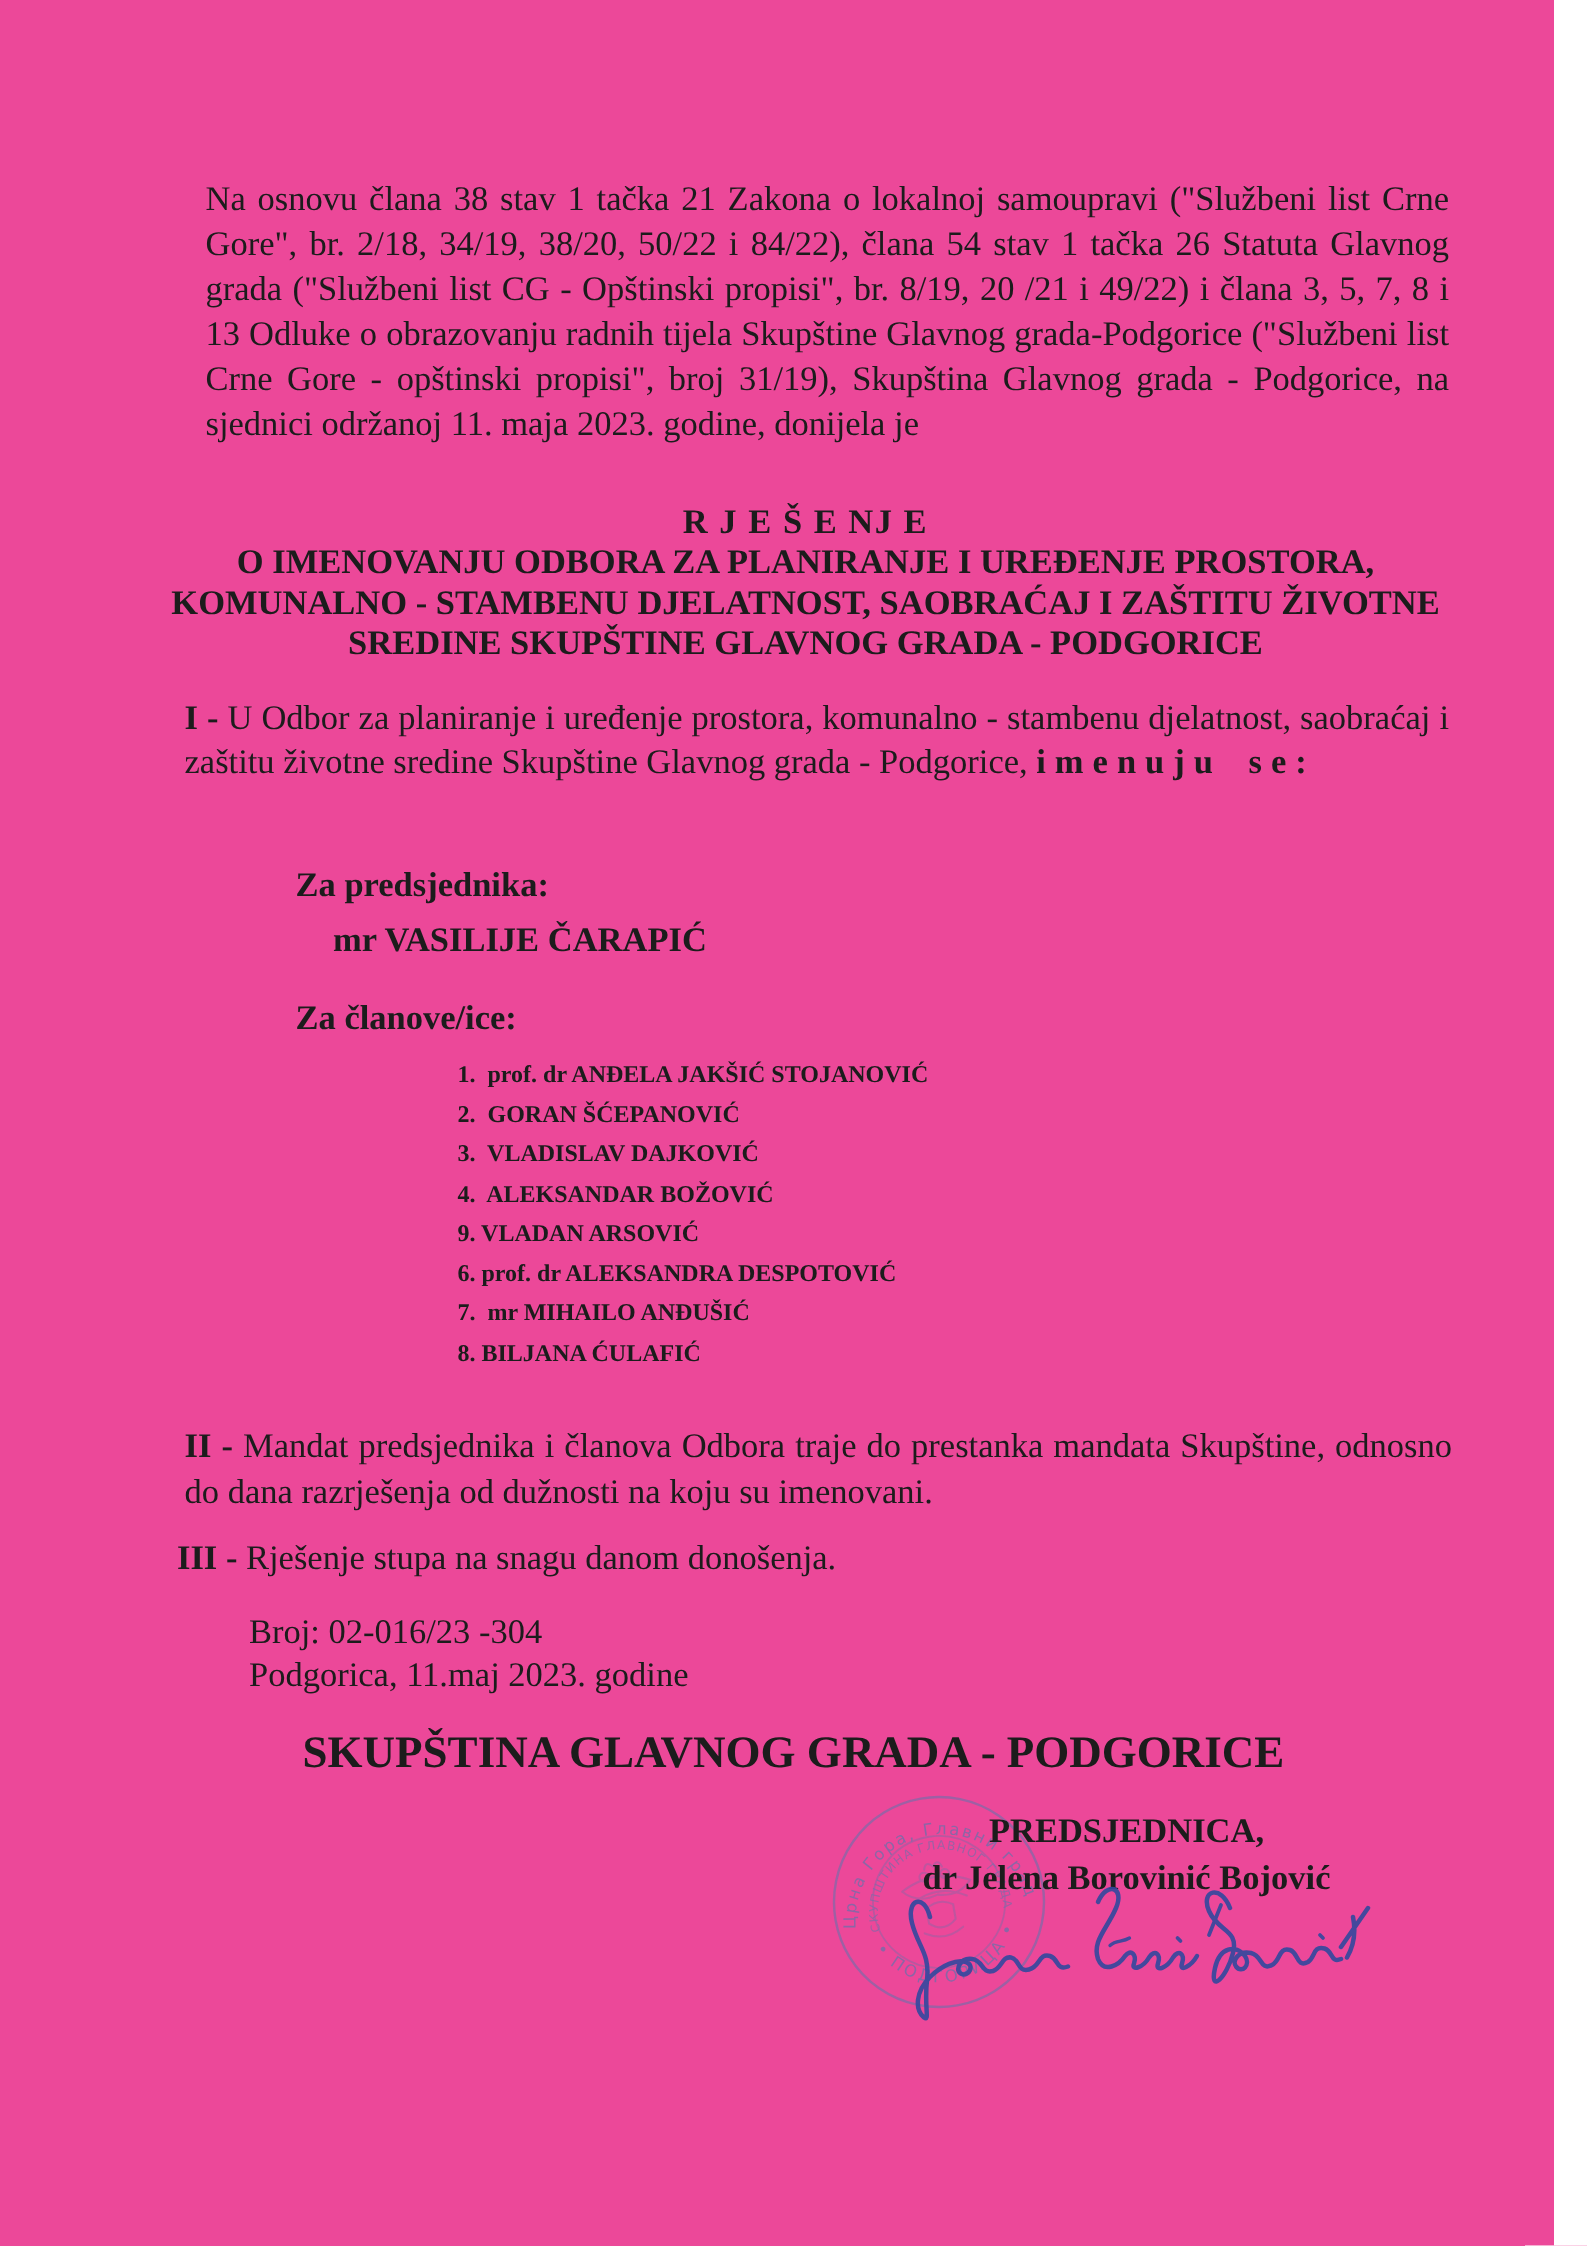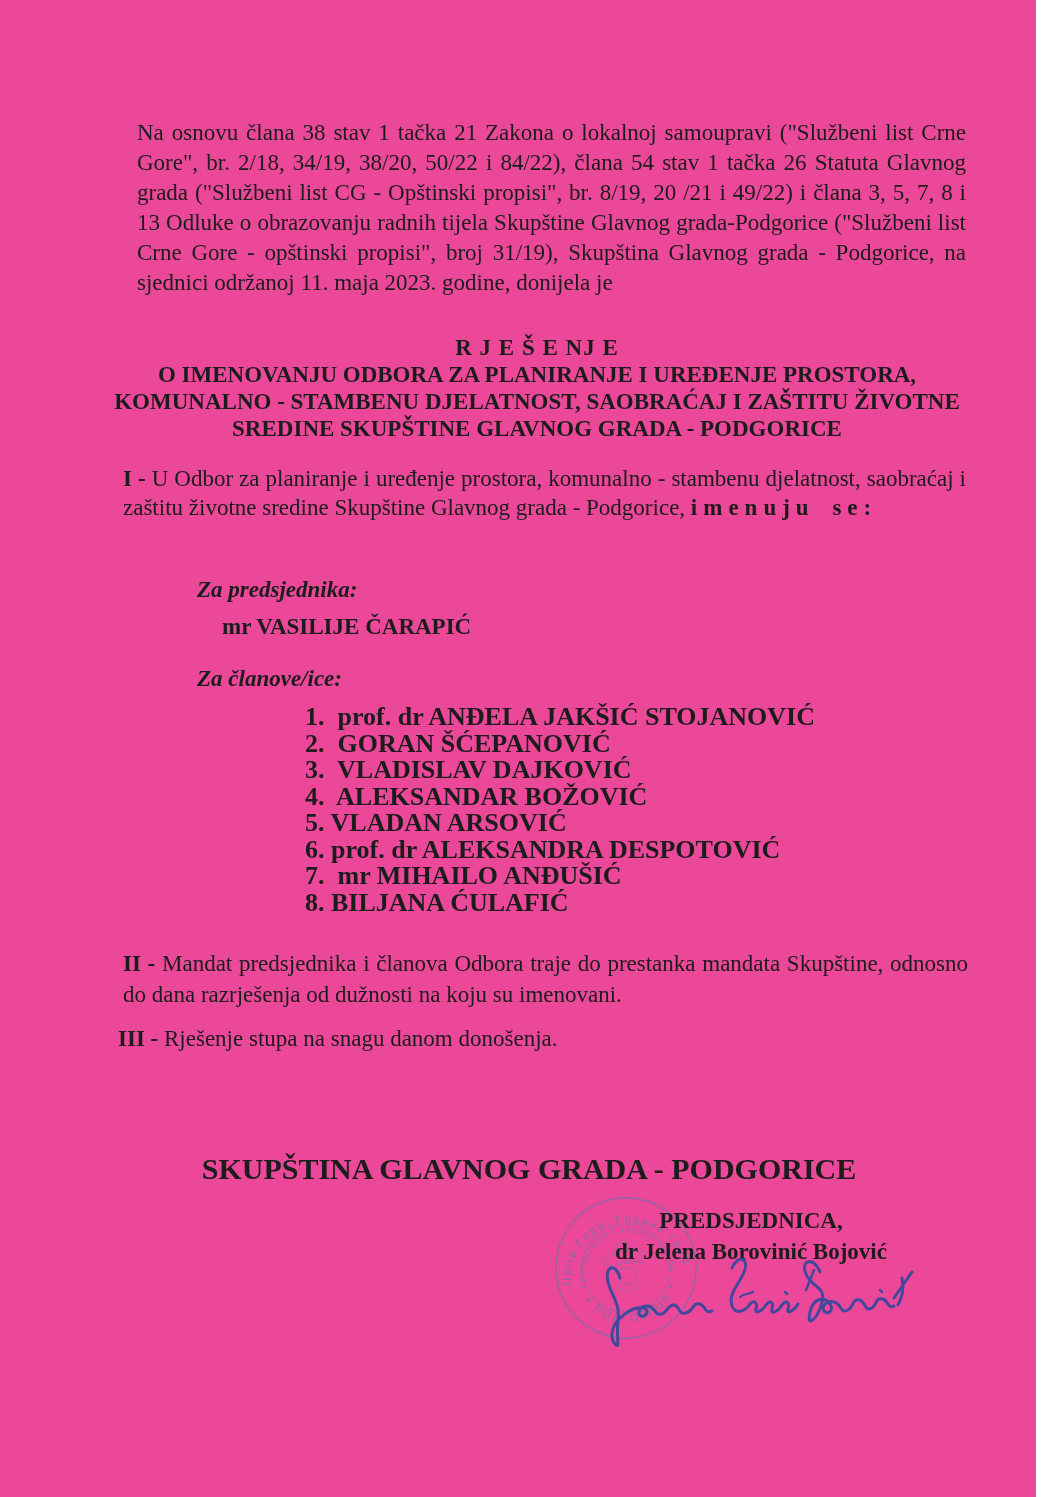--- a/index.html
+++ b/index.html
@@ -23,25 +23,25 @@
     text-align:center;font-weight:700;
     font-size:23px;line-height:27px;
   }
   .title-main{letter-spacing:1px;}
   .sec{margin:0;font-size:23px;}
   .sec1{left:123px;top:464px;width:843px;line-height:29px;text-align:justify;}
   .sec2{left:123px;top:948px;width:845px;line-height:31px;text-align:justify;}
   .sec3{left:118px;top:1023px;width:845px;line-height:31px;}
   .b{font-weight:700;}
   .spaced{font-weight:700;letter-spacing:6px;word-spacing:6px;margin-top:48px;}
-  .role-label{font-weight:700;font-style:italic;font-size:23px;}
+  .role-label{font-weight:700;font-size:23px;}
   .label1{left:197px;top:577px;}
   .label2{left:197px;top:666px;}
   .chairman{left:222px;top:614px;font-weight:700;font-size:23px;text-align:right;}
-  .members{left:305px;top:704px;font-weight:700;font-size:26px;line-height:26.5px;}
+  .members{left:305px;top:704px;font-weight:700;font-size:16px;line-height:26.5px;}
   .member{white-space:pre;}
   .refblock{left:166px;top:1073px;font-size:23px;line-height:29px;}
   .issuer{left:0;top:1152px;width:1058px;text-align:center;font-weight:700;font-size:30px;}
   .signer{left:595px;top:1205px;width:312px;text-align:center;font-weight:700;font-size:23px;line-height:31px;z-index:3;}
   .stamp-svg{left:551px;top:1193px;z-index:2;}
   .sign-svg{left:580px;top:1250px;z-index:4;}
   svg text{font-family:"DejaVu Sans",sans-serif;}
 </style>
 </head>
 <body>
@@ -61,30 +61,34 @@
 
   <div class="abs role-label label1">Za predsjednika:</div>
   <div class="abs chairman">mr VASILIJE ČARAPIĆ</div>
   <div class="abs role-label label2">Za članove/ice:</div>
 
   <div class="abs members">
     <div class="member">1.  prof. dr ANĐELA JAKŠIĆ STOJANOVIĆ</div>
     <div class="member">2.  GORAN ŠĆEPANOVIĆ</div>
     <div class="member">3.  VLADISLAV DAJKOVIĆ</div>
     <div class="member">4.  ALEKSANDAR BOŽOVIĆ</div>
-    <div class="member">5. VLADAN ARSOVIĆ</div>
+    <div class="member">9. VLADAN ARSOVIĆ</div>
     <div class="member">6. prof. dr ALEKSANDRA DESPOTOVIĆ</div>
     <div class="member">7.  mr MIHAILO ANĐUŠIĆ</div>
     <div class="member">8. BILJANA ĆULAFIĆ</div>
   </div>
 
   <p class="abs sec sec2"><span class="b">II -</span><span> Mandat predsjednika i članova Odbora traje do prestanka mandata Skupštine, odnosno do dana razrješenja od dužnosti na koju su imenovani.</span></p>
 
   <p class="abs sec sec3"><span class="b">III -</span><span> Rješenje stupa na snagu danom donošenja.</span></p>
 
+  <div class="abs refblock">
+    <div>Broj: 02-016/23 -304</div>
+    <div>Podgorica, 11.maj 2023. godine</div>
+  </div>
 
   <div class="abs issuer">SKUPŠTINA GLAVNOG GRADA - PODGORICE</div>
 
   <svg class="abs stamp-svg" width="150" height="150" viewBox="0 0 150 150">
     <defs>
       <path id="arc-top" d="M 17,88 A 58,58 0 1 1 133,88"></path>
       <path id="arc-bottom" d="M 26,94 A 52,52 0 0 0 124,94"></path>
       <path id="arc-inner" d="M 34,91 A 42,42 0 1 1 116,91"></path>
     </defs>
     <g transform="rotate(-10 75 75)" opacity="0.82">

